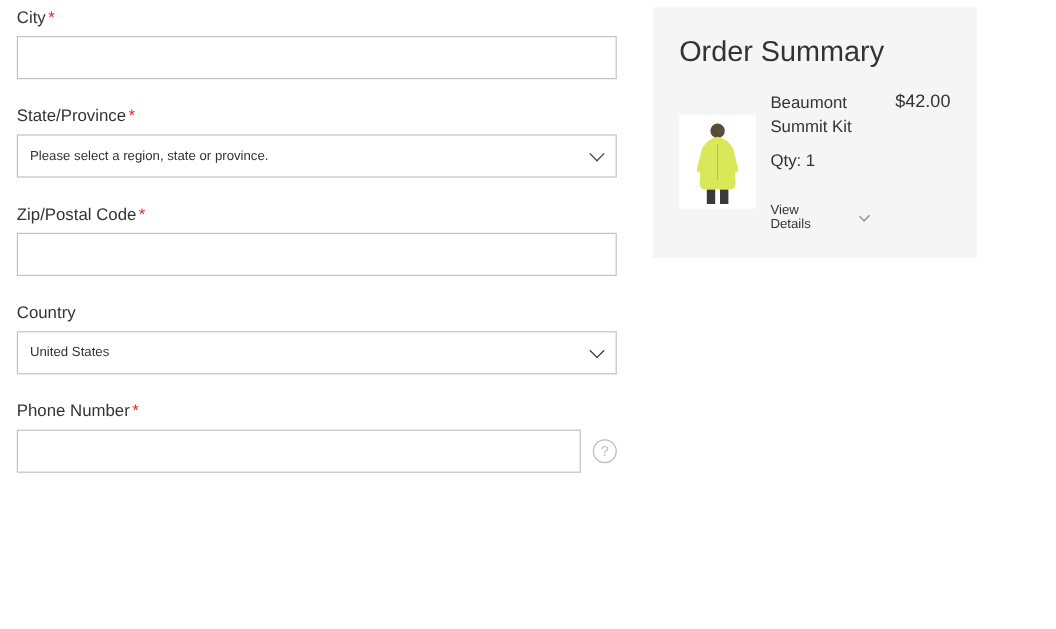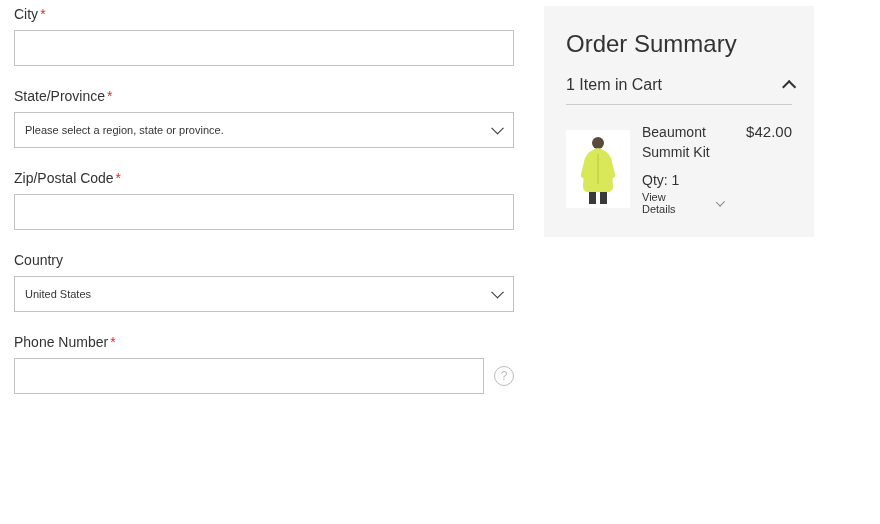--- a/index.html
+++ b/index.html
@@ -152,21 +152,21 @@
     }
     .item-name {
       font-size: 14px;
       color: #333;
       line-height: 1.4;
       margin-bottom: 10px;
     }
     .item-qty {
       font-size: 14px;
       color: #333;
-      margin-bottom: 0;
+      margin-bottom: 24px;
     }
     .view-details {
       font-size: 11px;
       color: #333;
       cursor: pointer;
       display: inline-flex;
       align-items: center;
       gap: 24px;
     }
     .view-details .chev-sm {
@@ -234,24 +234,20 @@
         <input class="input" type="text" value="" style="">
         <span class="help-icon">?</span>
       </div>
     </div>
 
   </div>
 
   <div class="sidebar">
     <div class="summary">
       <h2 class="summary-title">Order Summary</h2>
-      <div class="cart-toggle">
-        <span class="cart-count">1 Item in Cart</span>
-        <span class="chevron"></span>
-      </div>
       <div class="cart-item">
         <div class="item-thumb">
           <svg width="54" height="70" viewBox="0 0 54 70">
             <circle cx="27" cy="9" r="6" fill="#5a4a3a"></circle>
             <path d="M 27 14 Q 18 16 14 24 L 12 52 Q 12 58 17 58 L 37 58 Q 42 58 42 52 L 40 24 Q 36 16 27 14 Z" fill="#d8e858"></path>
             <path d="M 14 24 L 10 40 Q 9 44 13 44 L 16 42" fill="#d8e858"></path>
             <path d="M 40 24 L 44 40 Q 45 44 41 44 L 38 42" fill="#d8e858"></path>
             <rect x="18" y="58" width="7" height="12" fill="#3a3a3a"></rect>
             <rect x="29" y="58" width="7" height="12" fill="#3a3a3a"></rect>
             <line x1="27" y1="20" x2="27" y2="50" stroke="#b8c838" stroke-width="1"></line>

